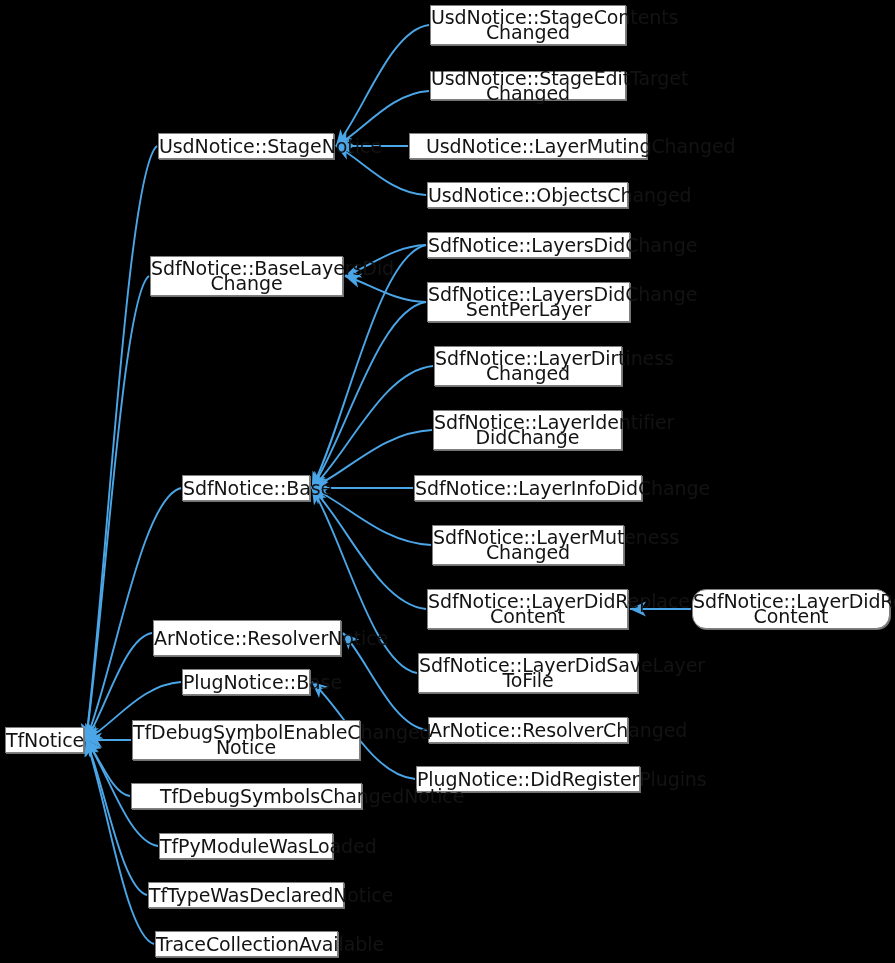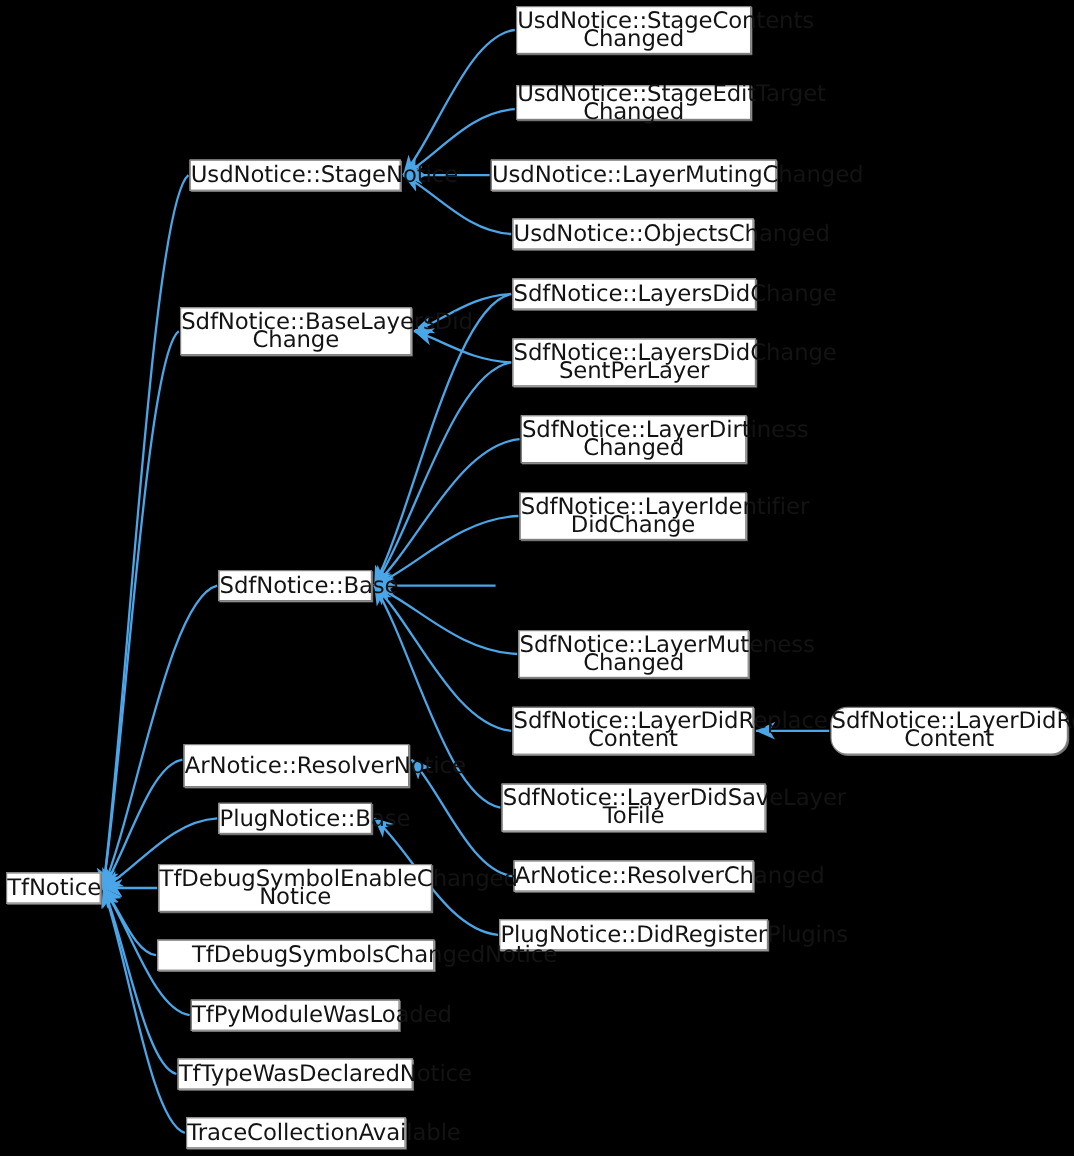--- a/index.html
+++ b/index.html
@@ -86,32 +86,33 @@
         <path d="M427,730 C391.72,726.12 368.2,660.16 343,633" marker-end="url(#arrow)"></path>
         <path d="M415,779 C371.74,775.12 342.9,709.16 312,682" marker-end="url(#arrow)"></path>
       </g>
   </svg>
 <div class="node" style="left: 5px; top: 727px; width: 79px; height: 26px;"><span>TfNotice</span></div>
     <div class="node" style="left: 158px; top: 133px; width: 176px; height: 26px; text-align: right;"><span>UsdNotice::StageNotice</span></div>
     <div class="node" style="left: 430px; top: 5px; width: 196px; height: 40px;"><span>UsdNotice::StageContents
 Changed</span></div>
     <div class="node" style="left: 430px; top: 71px; width: 196px; height: 29px;"><span>UsdNotice::StageEditTarget
 Changed</span></div>
-    <div class="node" style="left: 409px; top: 133px; width: 238px; height: 26px;"><span>UsdNotice::LayerMutingChanged</span></div>
+    <div class="node" style="left: 409px; top: 133px; width: 238px; height: 26px; padding-left: 16px;"><span>UsdNotice::LayerMutingChanged</span></div>
     <div class="node" style="left: 427px; top: 182px; width: 201px; height: 26px;"><span>UsdNotice::ObjectsChanged</span></div>
     <div class="node" style="left: 150px; top: 256px; width: 193px; height: 40px; align-items: center;"><span>SdfNotice::BaseLayersDid
 Change</span></div>
     <div class="node" style="left: 427px; top: 232px; width: 203px; height: 26px;"><span>SdfNotice::LayersDidChange</span></div>
     <div class="node" style="left: 427px; top: 282px; width: 203px; height: 40px;"><span>SdfNotice::LayersDidChange
 SentPerLayer</span></div>
     <div class="node" style="left: 182px; top: 475px; width: 128px; height: 26px;"><span>SdfNotice::Base</span></div>
     <div class="node" style="left: 434px; top: 346px; width: 188px; height: 40px;"><span>SdfNotice::LayerDirtiness
 Changed</span></div>
     <div class="node" style="left: 433px; top: 410px; width: 189px; height: 40px;"><span>SdfNotice::LayerIdentifier
 DidChange</span></div>
+    <div class="node" style="left: 414px; top: 475px; width: 228px; height: 26px;"><span>SdfNotice::LayerInfoDidChange</span></div>
     <div class="node" style="left: 432px; top: 525px; width: 192px; height: 40px;"><span>SdfNotice::LayerMuteness
 Changed</span></div>
     <div class="node" style="left: 427px; top: 589px; width: 201px; height: 40px;"><span>SdfNotice::LayerDidReplace
 Content</span></div>
     <div class="node" style="left: 692px; top: 589px; width: 198px; height: 40px; border-radius: 14px;"><span>SdfNotice::LayerDidReload
 Content</span></div>
     <div class="node" style="left: 418px; top: 653px; width: 220px; height: 40px;"><span>SdfNotice::LayerDidSaveLayer
 ToFile</span></div>
     <div class="node" style="left: 153px; top: 620px; width: 188px; height: 36px;"><span>ArNotice::ResolverNotice</span></div>
     <div class="node" style="left: 428px; top: 717px; width: 200px; height: 26px;"><span>ArNotice::ResolverChanged</span></div>

